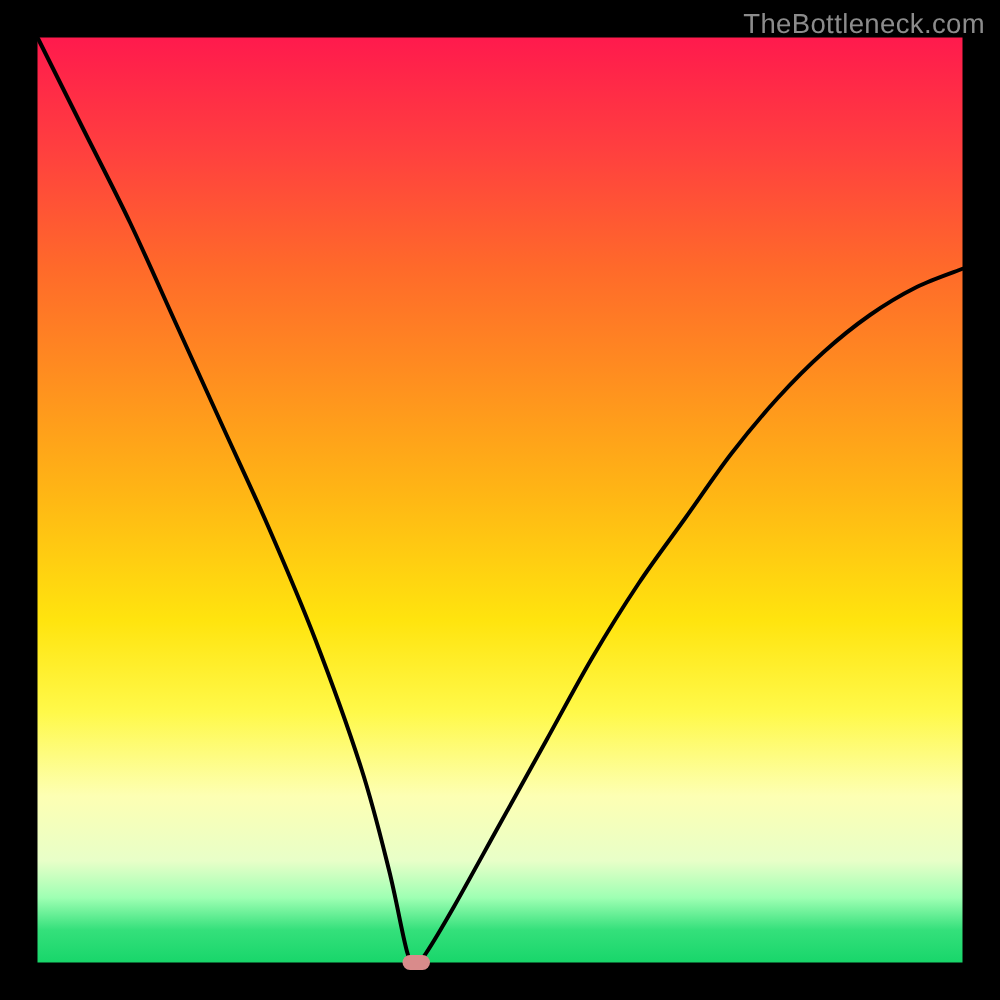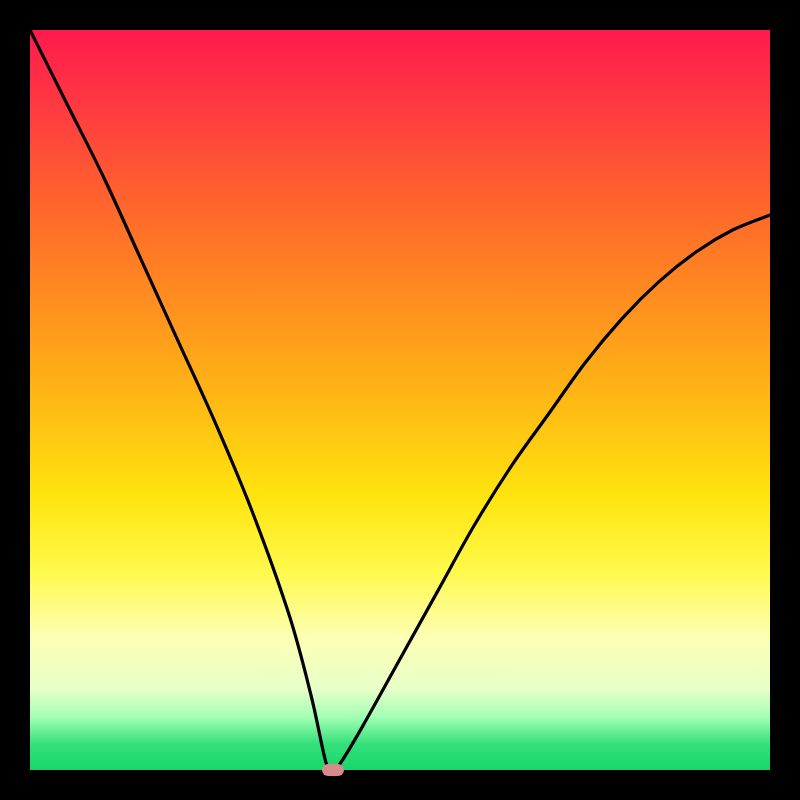--- a/index.html
+++ b/index.html
@@ -65,19 +65,20 @@
     height: 12px;
     background: #d98b8b;
     border-radius: 6px;
     transform: translate(-50%, -50%);
   }
 </style>
 </head>
 <body>
 
 <div class="frame">
+  <div class="watermark">TheBottleneck.com</div>
   <div class="plot">
     <svg class="curve" viewBox="0 0 740 740" preserveAspectRatio="none">
       <path id="curve-path" fill="none" stroke="#000" stroke-width="3.2" stroke-linecap="round" stroke-linejoin="round" d="M 0 0 C 6.166666666666667 12.333333333333334, 24.666666666666664 49.33333333333333, 37 74 C 49.333333333333336 98.66666666666667, 61.666666666666664 122.1, 74 148 C 86.33333333333333 173.9, 98.66666666666667 202.2666666666667, 111 229.40000000000003 C 123.33333333333333 256.53333333333336, 135.66666666666666 283.6666666666667, 148 310.8 C 160.33333333333334 337.93333333333334, 172.66666666666666 363.83333333333337, 185 392.20000000000005 C 197.33333333333334 420.5666666666667, 209.66666666666666 448.93333333333334, 222 481 C 234.33333333333334 513.0666666666666, 249.13333333333333 553.7666666666667, 259 584.6 C 268.8666666666667 615.4333333333334, 275.0333333333333 641.3333333333334, 281.2 666 C 287.3666666666667 690.6666666666666, 292.3 720.2666666666667, 296 732.6 C 299.7 744.9333333333334, 300.9333333333333 740, 303.4 740 C 305.8666666666667 740, 305.8666666666667 740, 310.8 732.6 C 315.73333333333335 725.2, 323.1333333333333 712.8666666666667, 333 695.6 C 342.8666666666667 678.3333333333334, 357.66666666666663 651.2, 370 629 C 382.33333333333337 606.8, 394.66666666666674 584.6, 407.00000000000006 562.4 C 419.33333333333337 540.1999999999999, 431.6666666666667 516.7666666666667, 444 495.79999999999995 C 456.3333333333333 474.8333333333333, 468.6666666666667 455.1, 481 436.6 C 493.3333333333333 418.1, 505.6666666666667 402.0666666666667, 518 384.8 C 530.3333333333334 367.5333333333333, 542.6666666666666 349.0333333333333, 555 332.99999999999994 C 567.3333333333334 316.9666666666666, 579.6666666666666 302.1666666666667, 592 288.6 C 604.3333333333334 275.03333333333336, 616.6666666666666 262.7, 629 251.59999999999997 C 641.3333333333334 240.49999999999997, 653.6666666666666 230.63333333333333, 666 222 C 678.3333333333334 213.36666666666667, 690.6666666666666 205.96666666666673, 703 199.80000000000007 C 715.3333333333334 193.6333333333334, 733.8333333333334 187.46666666666667, 740 185"></path>
     </svg>
     <div id="marker" class="marker" style="left: 303.4px; top: 740px;"></div>
   </div>
 </div>
 
 </body></html>

